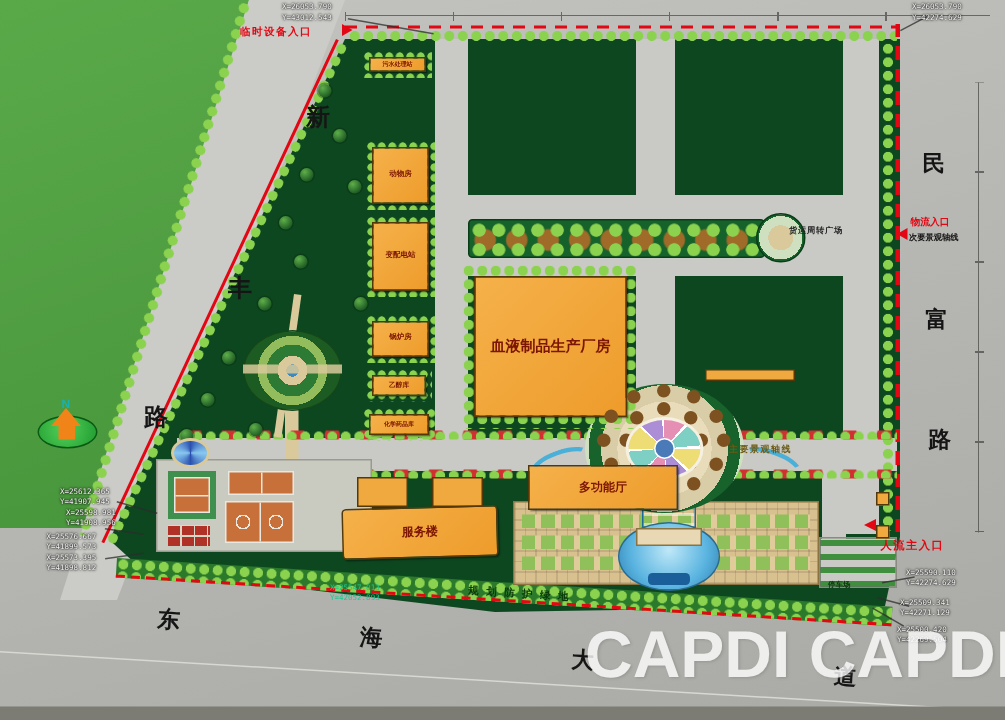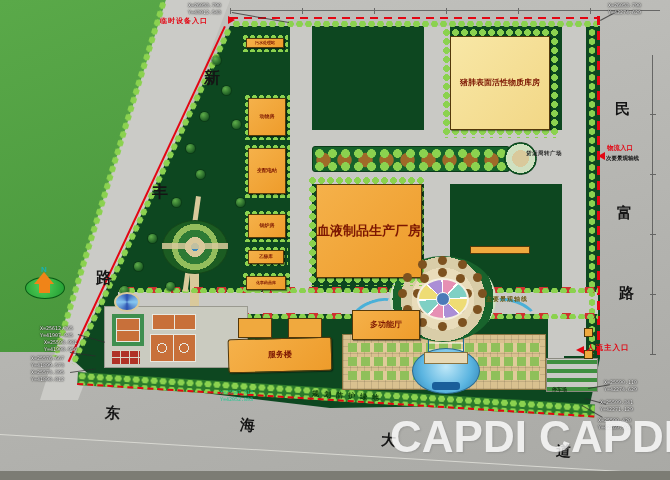--- a/index.html
+++ b/index.html
@@ -69,27 +69,22 @@
 
   <div class="abs bushes" style="left:78px;top:372px;width:518px;height:13px;background-color:#2b7a2b;
     transform-origin:0 0;transform:rotate(3.6deg);border-bottom:2px dashed #e30613;z-index:9">
     <span class="lbl" style="left:235px;top:2px;font-size:7px;letter-spacing:5px;color:#0a3a0a">规划防护绿地</span>
   </div>
   <div class="abs" style="left:0;top:434px;width:670px;height:1px;background:#d8d8d2;transform-origin:0 0;transform:rotate(3.4deg)"></div>
 
   <div class="abs bushes" style="left:118px;top:287px;width:480px;height:6px;background-image:radial-gradient(circle,#8bd24f 52%,rgba(0,0,0,0) 58%),radial-gradient(circle,#d03030 40%,rgba(0,0,0,0) 46%);background-size:9px 8px,23px 6px"></div>
   <div class="abs bushes" style="left:118px;top:313px;width:480px;height:6px;background-image:radial-gradient(circle,#8bd24f 52%,rgba(0,0,0,0) 58%),radial-gradient(circle,#d03030 40%,rgba(0,0,0,0) 46%);background-size:9px 8px,23px 6px"></div>
 
-  <div class="wrap" style="left:442px;top:28px;width:116px;height:110px;z-index:20">
-    <div class="bldg pale" style="font-size:8px">
-        <span>猪肺表面活性物质库房</span>
-      </div>
-  </div>
   <div class="wrap" style="left:308px;top:176px;width:118px;height:110px;z-index:20">
-    <div class="bldg" style="font-size:13px">
+    <div class="bldg" style="font-size:10px">
         <span>血液制品生产厂房</span>
       </div>
   </div>
   <div class="abs" style="left:470px;top:246px;width:60px;height:8px;background:#f0a93e;border:1px solid #53380a;z-index:20"></div>
 
   <div class="wrap sm" style="left:242px;top:34px;width:46px;height:18px;z-index:20">
     <div class="bldg" style="font-size:4px">
         <span>污水处理站</span>
       </div>
   </div>
@@ -126,21 +121,21 @@
     </div>
 
   <div class="abs" style="left:342px;top:334px;width:204px;height:56px;background:#d9c18f;border:1px solid #8a7340;z-index:14;
     background-image:repeating-linear-gradient(0deg,rgba(0,0,0,.10) 0 1px,rgba(0,0,0,0) 1px 7px),repeating-linear-gradient(90deg,rgba(0,0,0,.10) 0 1px,rgba(0,0,0,0) 1px 7px)"></div>
   <div class="abs" style="left:348px;top:343px;width:192px;height:9px;z-index:15;background:repeating-linear-gradient(90deg,#8fc05a 0 9px,#e0cb9a 9px 13px)"></div>
   <div class="abs" style="left:348px;top:357px;width:192px;height:9px;z-index:15;background:repeating-linear-gradient(90deg,#8fc05a 0 9px,#e0cb9a 9px 13px)"></div>
   <div class="abs" style="left:348px;top:371px;width:192px;height:9px;z-index:15;background:repeating-linear-gradient(90deg,#8fc05a 0 9px,#e0cb9a 9px 13px)"></div>
 
   <div class="abs" style="left:428px;top:294px;width:36px;height:58px;z-index:16;border:1px solid #1a6a9a;
     background:linear-gradient(180deg,#2a90c8,#86d4f0);background-image:repeating-linear-gradient(0deg,rgba(255,255,255,.5) 0 2px,rgba(0,0,0,0) 2px 7px)"></div>
-  <div class="abs bldg" style="left:352px;top:310px;width:68px;height:30px;font-size:8px;z-index:22">
+  <div class="abs bldg" style="left:352px;top:310px;width:100px;height:30px;font-size:8px;z-index:22">
       <span>多功能厅</span>
     </div>
   <div class="abs" style="left:412px;top:348px;width:68px;height:46px;border-radius:50%;z-index:17;border:1px solid #2a6a90;
     background:radial-gradient(circle at 50% 40%,#bfe8f8,#5ab4e0 60%,#2d7fb0)"></div>
   <div class="abs" style="left:424px;top:352px;width:44px;height:12px;background:#e8d9b4;border:1px solid #8a7340;z-index:18"></div>
   <div class="abs" style="left:432px;top:382px;width:28px;height:8px;background:#1a5f9a;border-radius:3px;z-index:18"></div>
 
   <div class="abs" style="left:390px;top:256px;width:106px;height:86px;border-radius:50%;z-index:19;
     background:radial-gradient(circle,#f5ecd2 0 26%,#e9dcba 26% 46%,#d9cda8 46% 62%,#18632c 62% 74%,#cfe0c0 74% 84%,rgba(0,0,0,0) 84%)"></div>
   <div class="abs" style="left:438px;top:289px;width:9px;height:9px;border-radius:50%;background:#7d5220;z-index:20;
@@ -188,21 +183,21 @@
 
   <span class="lbl" style="left:526px;top:150px;font-size:5.5px;color:#232323;letter-spacing:.5px">货运周转广场</span>
   <span class="lbl" style="left:486px;top:295px;font-size:6px;color:#6b5a14;letter-spacing:1px">主要景观轴线</span>
 
   <span class="lbl red" style="left:160px;top:16px;font-size:7px;letter-spacing:1px">临时设备入口</span>
   <div class="tri" style="left:228px;top:16px;border-top:4px solid rgba(0,0,0,0);border-bottom:4px solid rgba(0,0,0,0);border-left:7px solid #e30613"></div>
   <span class="lbl red" style="left:607px;top:144px;font-size:6.5px">物流入口</span>
   <div class="tri" style="left:598px;top:152px;border-top:4px solid rgba(0,0,0,0);border-bottom:4px solid rgba(0,0,0,0);border-right:7px solid #e30613"></div>
   <span class="lbl" style="left:606px;top:155px;font-size:5.5px;color:#111">次要景观轴线</span>
   <div class="tri" style="left:576px;top:346px;border-top:4px solid rgba(0,0,0,0);border-bottom:4px solid rgba(0,0,0,0);border-right:8px solid #e30613"></div>
-  <span class="lbl red" style="left:587px;top:343px;font-size:7.5px;letter-spacing:1px">人流主入口</span>
+  <span class="lbl red" style="left:587px;top:359px;font-size:7.5px;letter-spacing:1px">人流主入口</span>
 
   <span class="rchar" style="left:204px;top:68px;font-size:16px">新</span>
   <span class="rchar" style="left:152px;top:182px;font-size:16px">丰</span>
   <span class="rchar" style="left:96px;top:268px;font-size:16px">路</span>
   <span class="rchar" style="left:615px;top:100px">民</span>
   <span class="rchar" style="left:617px;top:204px">富</span>
   <span class="rchar" style="left:619px;top:284px">路</span>
   <span class="rchar" style="left:105px;top:404px;transform:rotate(4deg)">东</span>
   <span class="rchar" style="left:240px;top:416px;transform:rotate(4deg)">海</span>
   <span class="rchar" style="left:381px;top:431px;transform:rotate(4deg)">大</span>

